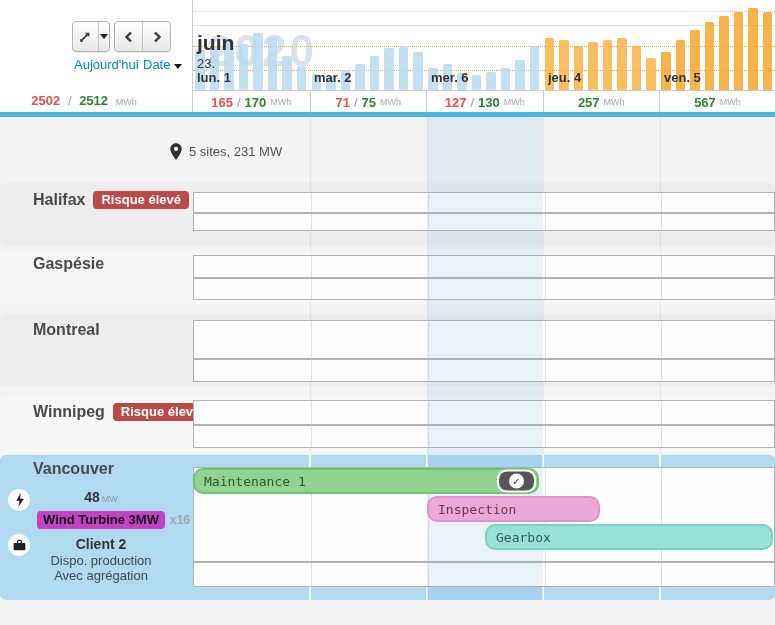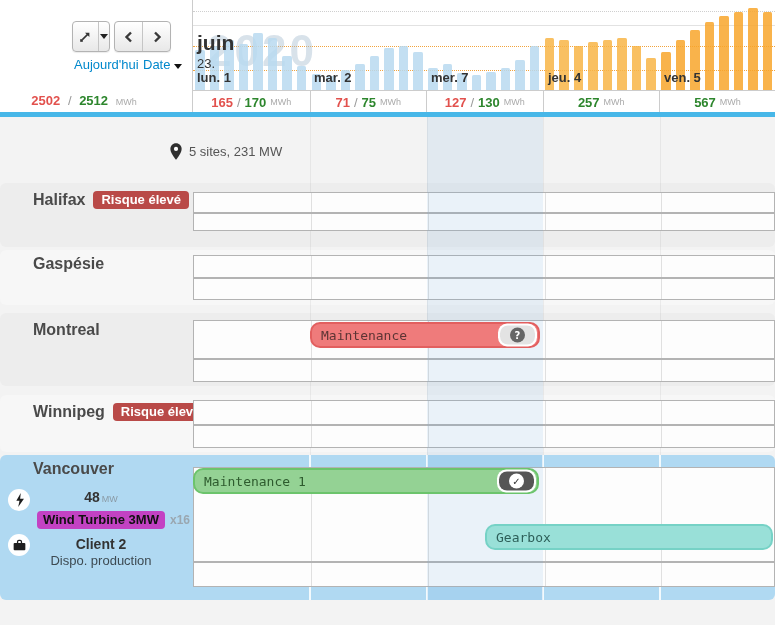--- a/index.html
+++ b/index.html
@@ -145,21 +145,21 @@
         <div class="fbar" style="left: 511.5px; height: 68px; background: rgb(248, 166, 43);"></div>
         <div class="fbar" style="left: 526px; height: 74px; background: rgb(248, 166, 43);"></div>
         <div class="fbar" style="left: 540.5px; height: 78px; background: rgb(248, 166, 43);"></div>
         <div class="fbar" style="left: 555px; height: 82px; background: rgb(248, 166, 43);"></div>
         <div class="fbar" style="left: 569.5px; height: 78px; background: rgb(248, 166, 43);"></div>
       </div>
     <div class="month-label">juin</div>
     <div class="week-label">23.</div>
     <div class="day-label" style="left:4px">lun. 1</div>
     <div class="day-label" style="left:121px">mar. 2</div>
-    <div class="day-label" style="left:238px">mer. 7</div>
+    <div class="day-label" style="left:238px">mer. 6</div>
     <div class="day-label" style="left:355px">jeu. 4</div>
     <div class="day-label" style="left:471px">ven. 5</div>
     <div class="values-row">
       <div class="vcell" style="left:0;width:116.5px">
         <span class="val-act">165</span>
         <span class="val-sep">/</span>
         <span class="val-fc">170</span>
         <span class="val-unit">MWh</span>
       </div>
       <div class="vcell" style="left:116.5px;width:116.5px">
@@ -325,36 +325,31 @@
     </div>
   <div class="track-box" style="top:562px;height:25px">
       <div class="tb-vline" style="left: 117px;"></div>
       <div class="tb-vline" style="left: 234px;"></div>
       <div class="tb-vline" style="left: 350.5px;"></div>
       <div class="tb-vline" style="left: 467px;"></div>
     </div>
 
   <div class="today-band"></div>
 
-  <div class="gbar" id="bar-maintenance">
-    <span>Maintenance</span>
-    <span class="bar-badge">
-      <span class="badge-inner gray">
-        <span class="badge-circle dark">?</span>
-      </span>
-    </span>
-  </div>
   <div class="gbar" id="bar-maintenance1">
     <span>Maintenance 1</span>
     <span class="bar-badge">
       <span class="badge-inner dark">
         <span class="badge-circle light">✓</span>
       </span>
     </span>
   </div>
+  <div class="gbar" id="bar-inspection">
+    <span>Inspection</span>
+  </div>
   <div class="gbar" id="bar-gearbox">
     <span>Gearbox</span>
   </div>
 
   <div class="icon-circle" style="top:489px">
     <svg width="11" height="14" viewBox="0 0 16 22">
       <polygon points="10,0 3,12 8,12 6,22 15,9 9,9" fill="#1e1e1e"></polygon>
     </svg>
   </div>
   <div class="icon-circle" style="top:534px">
@@ -367,14 +362,15 @@
     <span class="power-val">48</span><span class="power-unit">MW</span>
   </div>
   <div class="van-item" style="top:510px">
     <span class="turbine-badge">Wind Turbine 3MW</span>
   </div>
   <div class="turbine-count">x16</div>
   <div class="van-item" style="top:535px">
     <span class="client-name">Client 2</span>
   </div>
   <div class="van-item van-text" style="top:553px">Dispo. production</div>
+  <div class="van-item van-text" style="top:568px">Avec agrégation</div>
 
 </div>
 
 </body></html>

